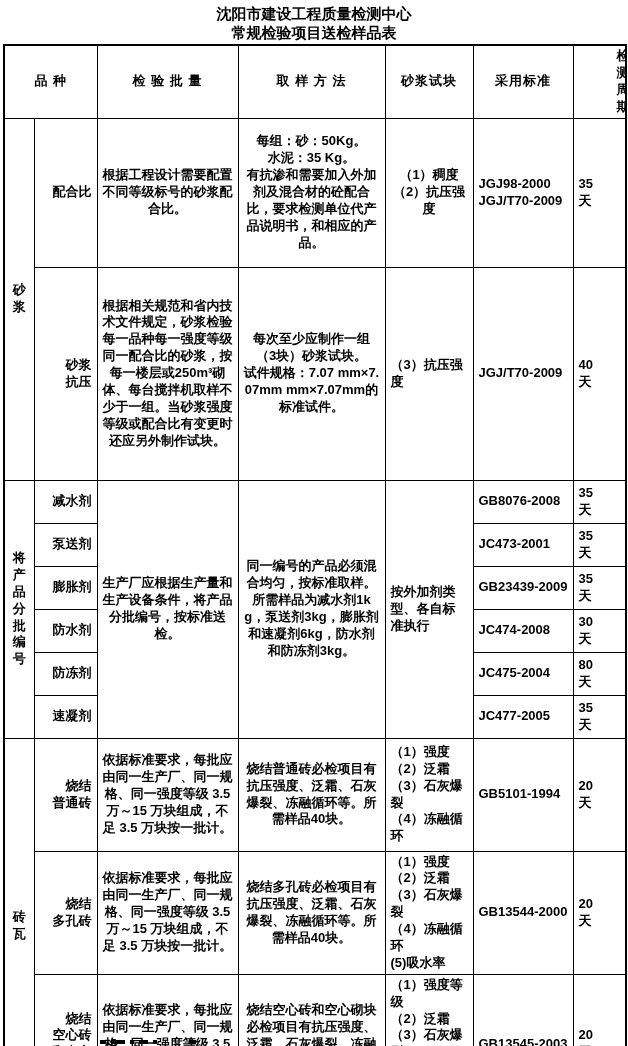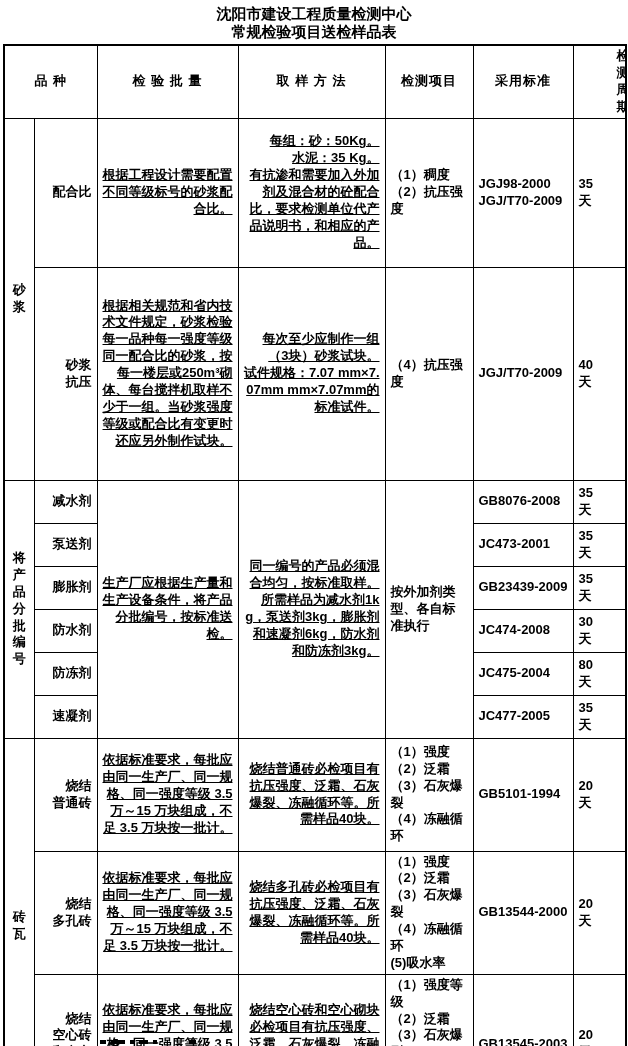--- a/index.html
+++ b/index.html
@@ -51,23 +51,23 @@
   td.cat {
     text-align: center;
     padding: 2px 1px;
     font-size: 14px;
     line-height: 1.85;
   }
   td.name {
     text-align: right;
     padding: 2px 2px;
   }
-  td.txt { text-align: right; text-decoration: underline; }
+  td.txt { text-align: center; }
   td.items { text-align: left; padding: 2px 3px; }
-  td.items-center { text-align: left; padding: 2px 3px; }
+  td.items-center { text-align: center; padding: 2px 3px; }
   td.std { text-align: left; padding: 2px 6px; line-height: 1.6; }
   td.per { text-align: left; line-height: 1.55; }
   .footer-cut {
     position: absolute;
     left: 100px;
     top: 1040px;
     width: 120px;
     height: 6px;
     overflow: hidden;
   }
@@ -78,39 +78,39 @@
     margin-right: 5px;
     vertical-align: top;
   }
 </style>
 </head>
 <body>
 
 <div class="page">
 
   <div class="doc-title">沈阳市建设工程质量检测中心</div>
-  <div class="doc-title" style="padding-top:0;font-family:Liberation Serif, serif;">常规检验项目送检样品表</div>
+  <div class="doc-title" style="padding-top:0;">常规检验项目送检样品表</div>
 
   <table class="main">
     <colgroup>
       <col style="width:30px">
       <col style="width:63px">
       <col style="width:141px">
       <col style="width:147px">
       <col style="width:88px">
       <col style="width:100px">
       <col style="width:53px">
     </colgroup>
 
     <tbody>
         <tr style="height:46px">
       <th class="col-header" colspan="2">品  种</th>
       <th class="col-header">检 验 批 量</th>
       <th class="col-header">取 样 方 法</th>
-      <th class="col-header">检测项目</th>
+      <th class="col-header">砂浆试块</th>
       <th class="col-header">采用标准</th>
       <th class="col-header" style="letter-spacing:0;padding-left:43px;">检测
 周期</th>
     </tr>
 
     <tr style="height:149px">
       <td class="cat" rowspan="2">砂浆</td>
       <td class="name">配合比</td>
       <td class="txt">根据工程设计需要配置不同等级标号的砂浆配合比。</td>
       <td class="txt">每组：砂：50Kg。
@@ -123,21 +123,21 @@
       <td class="per">35
 天</td>
     </tr>
 
     <tr style="height:213px">
       <td class="name">砂浆
 抗压</td>
       <td class="txt">根据相关规范和省内技术文件规定，砂浆检验每一品种每一强度等级同一配合比的砂浆，按每一楼层或250m³砌体、每台搅拌机取样不少于一组。当砂浆强度等级或配合比有变更时还应另外制作试块。</td>
       <td class="txt">每次至少应制作一组（3块）砂浆试块。
 试件规格：7.07 mm×7.07mm mm×7.07mm的标准试件。</td>
-      <td class="items">（4）抗压强度</td>
+      <td class="items">（3）抗压强度</td>
       <td class="std">JGJ/T70-2009</td>
       <td class="per">40
 天</td>
     </tr>
 
     <tr style="height:43px">
       <td class="cat" rowspan="6">将产品分批编号</td>
       <td class="name">减水剂</td>
       <td class="txt" rowspan="6">生产厂应根据生产量和生产设备条件，将产品分批编号，按标准送检。</td>
       <td class="txt" rowspan="6">同一编号的产品必须混合均匀，按标准取样。所需样品为减水剂1kg，泵送剂3kg，膨胀剂和速凝剂6kg，防水剂和防冻剂3kg。</td>

